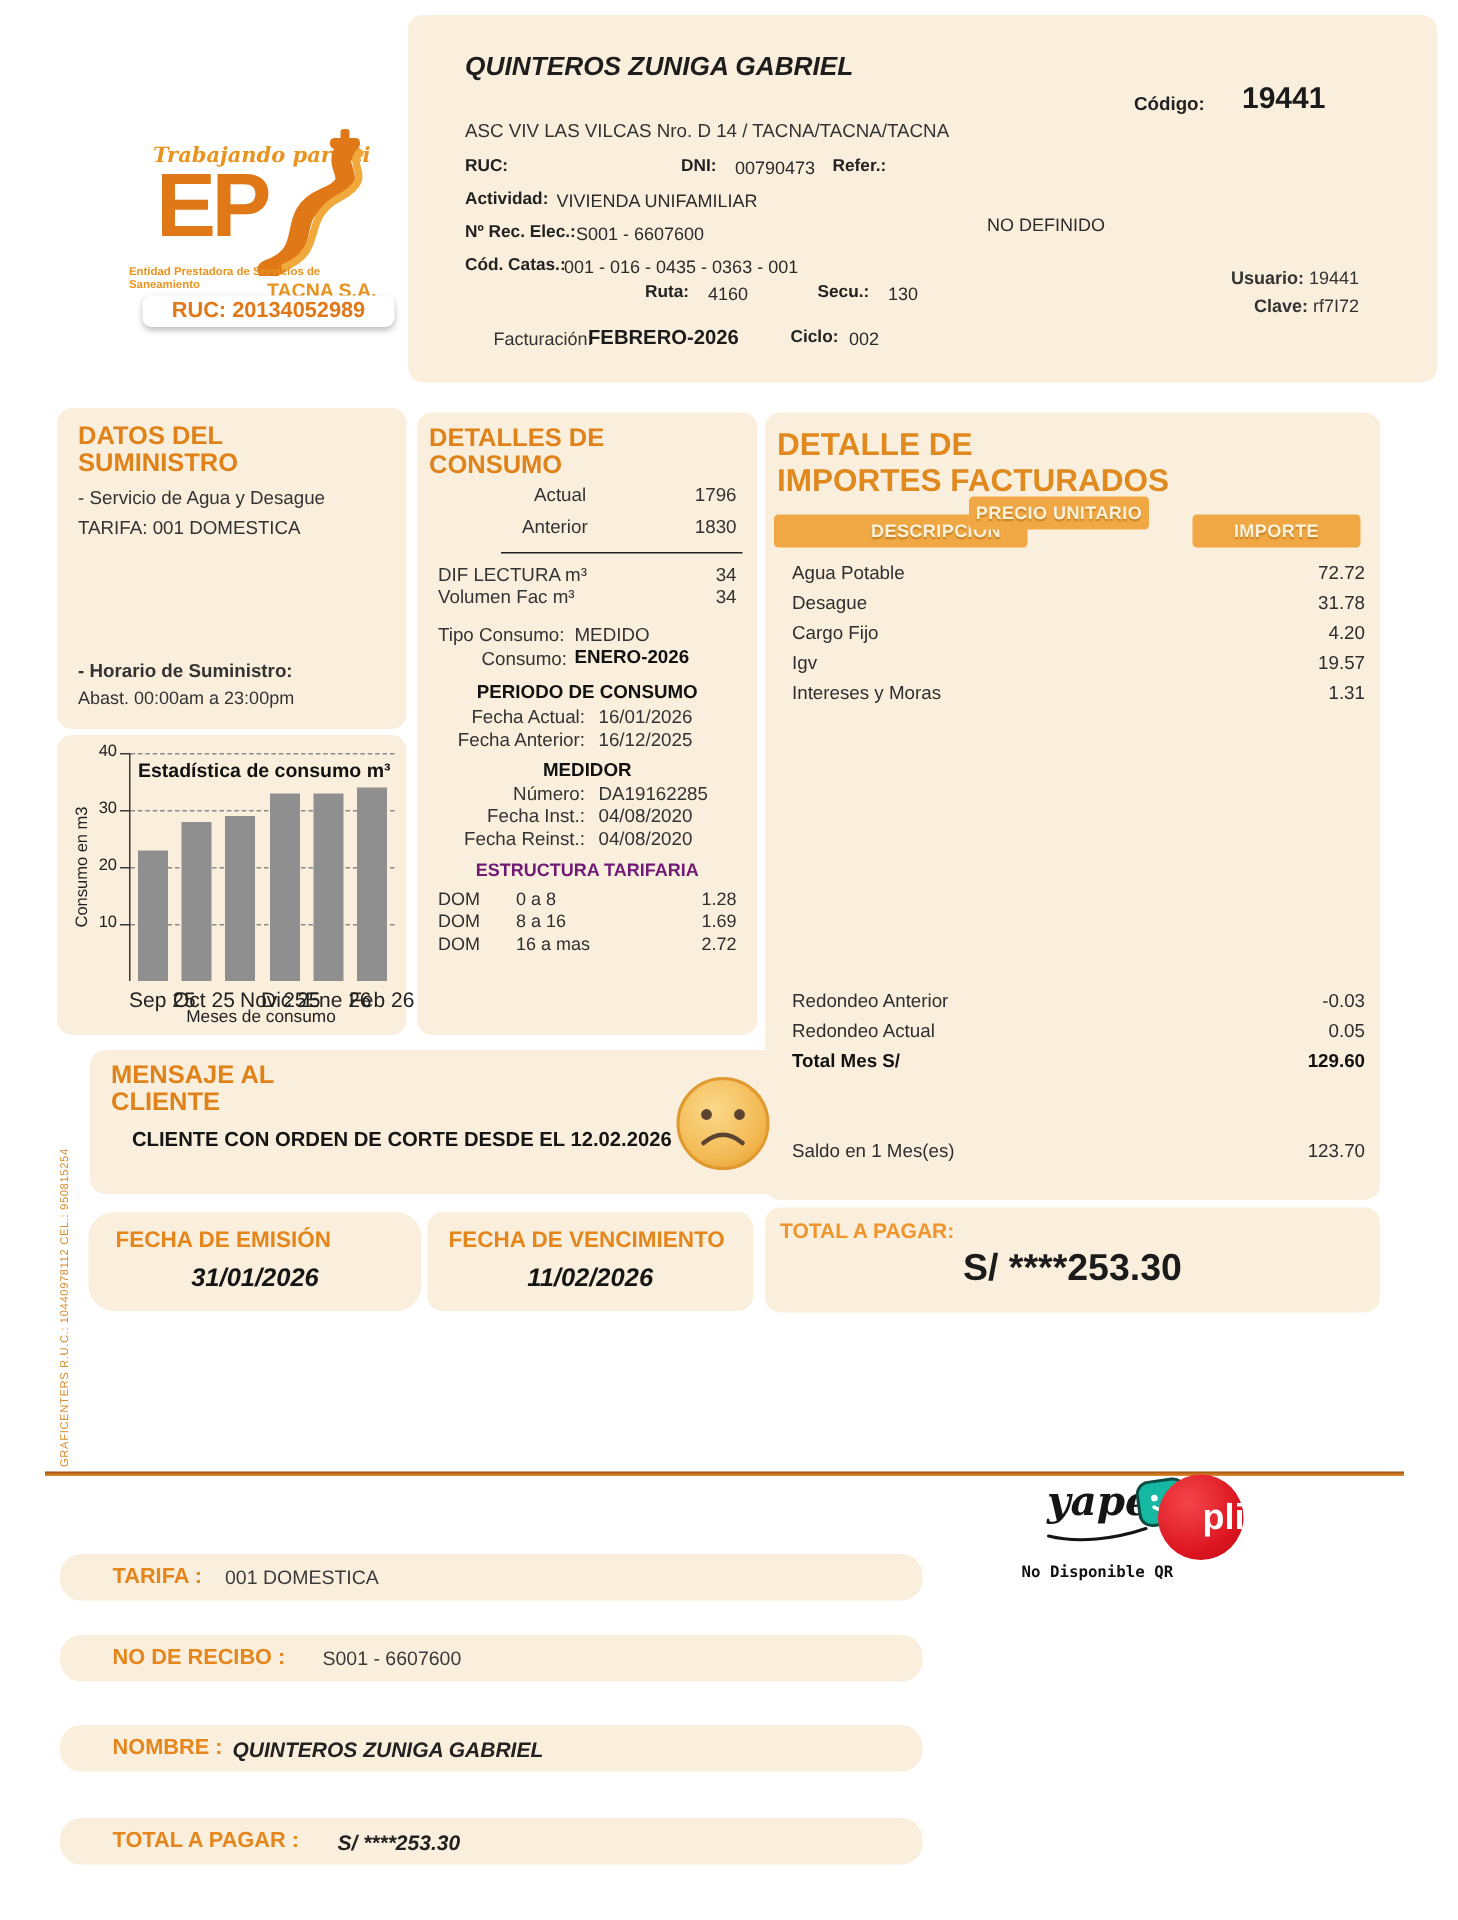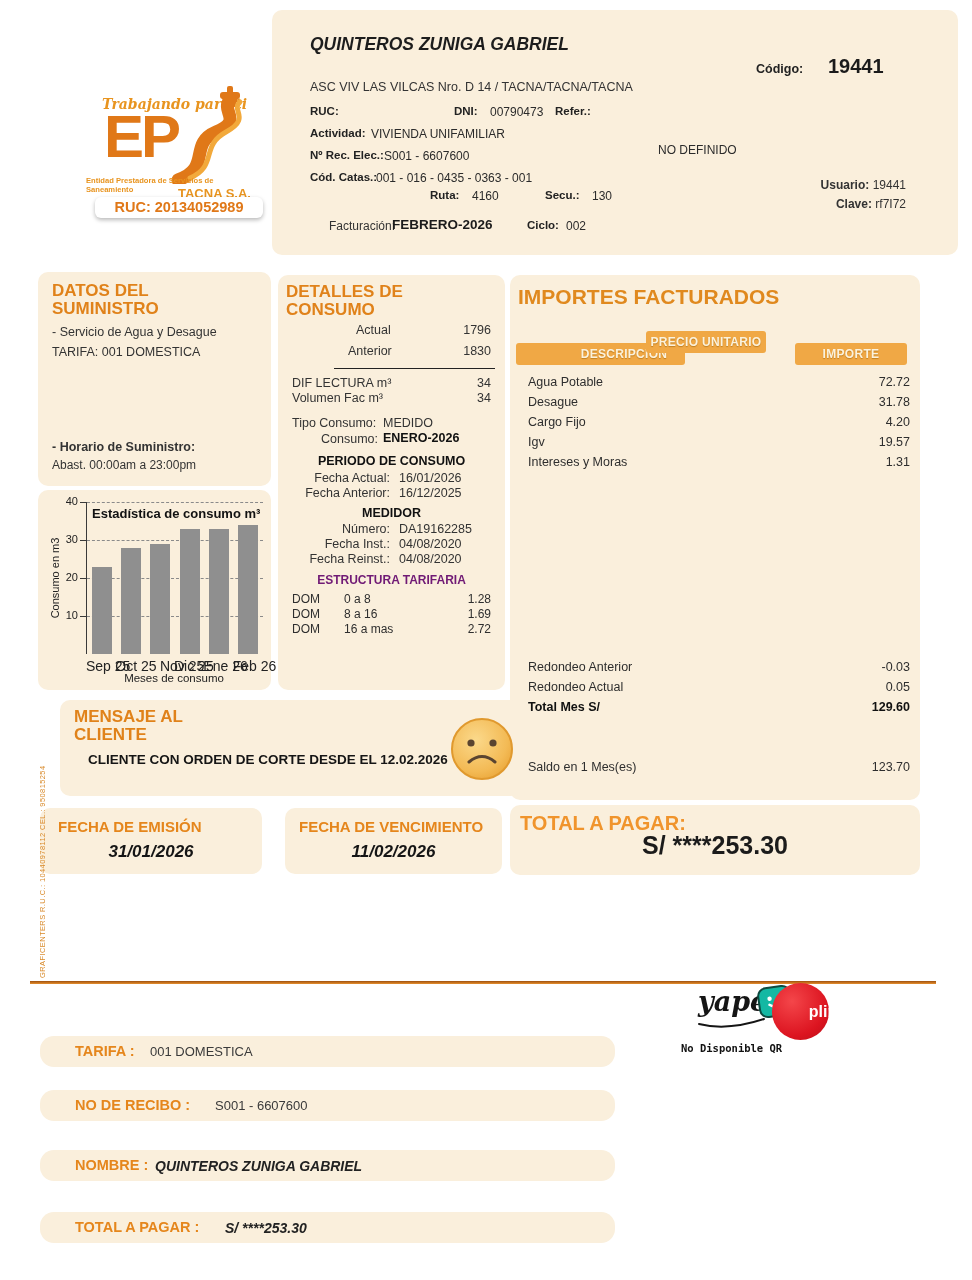--- a/index.html
+++ b/index.html
@@ -204,20 +204,21 @@
         <div class="trow">
           <span class="c1">DOM</span>
           <span class="c2">16 a mas</span>
           <span class="c3">2.72</span>
         </div>
       </div>
   </div>
 
   <div class="panel" style="left:510px;top:275px;width:410px;height:525px;">
     <div class="abs big-title" style="left:8px;top:10px;">
+      <div>DETALLE DE</div>
       <div>IMPORTES FACTURADOS</div>
     </div>
     <div class="colhdr" style="left:6px;top:68px;width:122px;padding-left:47px;">DESCRIPCIÓN</div>
     <div class="colhdr" style="left:136px;top:56px;width:120px;">PRECIO UNITARIO</div>
     <div class="colhdr" style="left:285px;top:68px;width:112px;">IMPORTE</div>
 
     <div id="importes-rows" class="abs" style="left:0;top:97px;width:100%;">
         <div class="irow">
           <span class="d">Agua Potable</span>
           <span class="v">72.72</span>
@@ -276,31 +277,31 @@
             <stop offset="100%" stop-color="#E9A335"></stop>
         </radialGradient>
       </defs>
       <circle cx="33" cy="33" r="30" fill="url(#faceg)" stroke="#E0992E" stroke-width="2"></circle>
       <circle cx="22" cy="27" r="3.6" fill="#5a4430"></circle>
       <circle cx="44" cy="27" r="3.6" fill="#5a4430"></circle>
       <path d="M20 46 Q33 35 46 46" stroke="#5a4430" stroke-width="3" fill="none" stroke-linecap="round"></path>
     </svg>
   </div>
 
-  <div class="panel" style="left:40px;top:808px;width:222px;height:66px;">
+  <div class="panel" style="left:59px;top:808px;width:222px;height:66px;border-radius:17px;">
     <div class="abs b" style="left:18px;top:10px;font-size:15px;color:#E5861C;">FECHA DE EMISIÓN</div>
     <div class="abs b i" style="left:0;top:34px;width:100%;text-align:center;font-size:17px;color:#151515;">31/01/2026</div>
   </div>
   <div class="panel" style="left:285px;top:808px;width:217px;height:66px;">
     <div class="abs b" style="left:14px;top:10px;font-size:15px;color:#E5861C;">FECHA DE VENCIMIENTO</div>
     <div class="abs b i" style="left:0;top:34px;width:100%;text-align:center;font-size:17px;color:#151515;">11/02/2026</div>
   </div>
 
   <div class="panel" style="left:510px;top:805px;width:410px;height:70px;">
-    <div class="abs b" style="left:10px;top:7px;font-size:20px;color:#F0942C;">TOTAL A PAGAR:</div>
+    <div class="abs b" style="left:10px;top:7px;font-size:14px;color:#F0942C;">TOTAL A PAGAR:</div>
     <div class="abs b" style="left:0;top:26px;width:100%;text-align:center;font-size:25px;color:#1b1b1b;">S/ ****253.30</div>
   </div>
 
 
   <div class="vert">GRAFICENTERS   R.U.C.: 10440978112   CEL.: 950815254</div>
 
   <div class="abs" style="left:30px;top:981px;width:906px;height:3px;background:linear-gradient(to bottom,#9c4f0e,#E8902E);"></div>
 
   <div class="abs b i" style="left:698px;top:986px;font-size:27px;color:#151515;font-family:'DejaVu Serif',serif;">yape</div>
   <svg class="abs" style="left:697px;top:1016px;" width="70" height="12" viewBox="0 0 70 12">
@@ -308,21 +309,21 @@
   </svg>
   <div class="abs" style="left:758px;top:986px;width:30px;height:27px;background:#14B8A3;border:2px solid #0d4a40;border-radius:9px;transform:rotate(-8deg);">
     <svg width="30" height="27" viewBox="0 0 30 27">
       <circle cx="10" cy="10" r="2.2" fill="#fff"></circle>
       <circle cx="20" cy="10" r="2.2" fill="#fff"></circle>
       <path d="M9 16 Q15 21 21 16" stroke="#fff" stroke-width="2.4" fill="none" stroke-linecap="round"></path>
     </svg>
   </div>
   <div class="abs" style="left:772px;top:983px;width:57px;height:57px;border-radius:50%;z-index:2;
        background:radial-gradient(circle at 35% 32%,#F4464A,#DC1420 65%,#B80E18);display:flex;align-items:center;justify-content:center;">
-    <span class="b" style="color:#fff;font-size:16px;margin-left:45px;">plin</span>
+    <span class="b" style="color:#fff;font-size:24px;margin-left:45px;">plin</span>
   </div>
   <div class="abs b mono" style="left:681px;top:1042px;font-size:10.5px;color:#111;">No Disponible QR</div>
 
   <div class="strip" style="top:1036px;">
     <span class="slbl">TARIFA :</span>
     <span class="sval" style="left:110px;">001 DOMESTICA</span>
   </div>
   <div class="strip" style="top:1090px;">
     <span class="slbl">NO DE RECIBO :</span>
     <span class="sval" style="left:175px;">S001 - 6607600</span>

